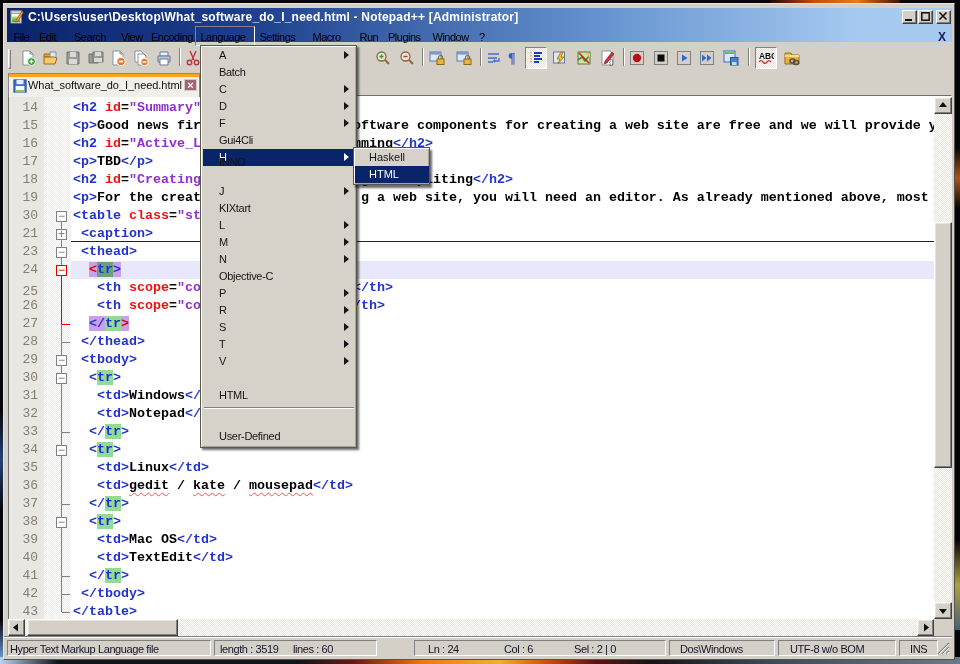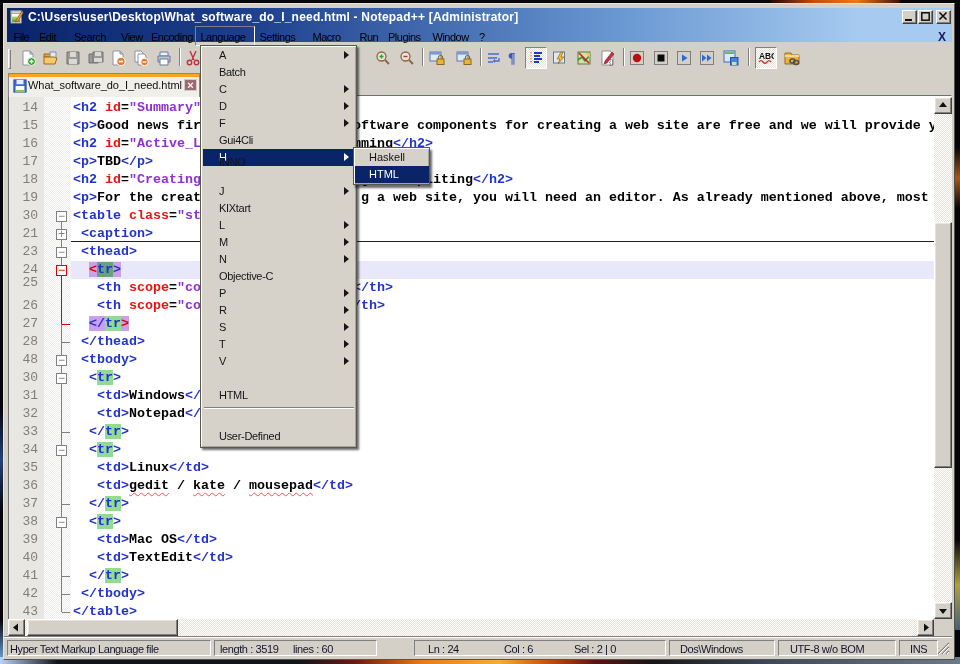--- a/index.html
+++ b/index.html
@@ -265,25 +265,25 @@
     <div class="nrow" style="top:2px">14</div>
     <div class="nrow" style="top:20px">15</div>
     <div class="nrow" style="top:38px">16</div>
     <div class="nrow" style="top:56px">17</div>
     <div class="nrow" style="top:74px">18</div>
     <div class="nrow" style="top:92px">19</div>
     <div class="nrow" style="top:110px">30</div>
     <div class="nrow" style="top:128px">21</div>
     <div class="nrow" style="top:146px">23</div>
     <div class="nrow" style="top:164px">24</div>
-    <div class="nrow" style="top:177px">25</div>
+    <div class="nrow" style="top:186px">25</div>
     <div class="nrow" style="top:200px">26</div>
     <div class="nrow" style="top:218px">27</div>
     <div class="nrow" style="top:236px">28</div>
-    <div class="nrow" style="top:254px">48</div>
+    <div class="nrow" style="top:254px">29</div>
     <div class="nrow" style="top:272px">30</div>
     <div class="nrow" style="top:290px">31</div>
     <div class="nrow" style="top:308px">32</div>
     <div class="nrow" style="top:326px">33</div>
     <div class="nrow" style="top:344px">34</div>
     <div class="nrow" style="top:362px">35</div>
     <div class="nrow" style="top:380px">36</div>
     <div class="nrow" style="top:398px">37</div>
     <div class="nrow" style="top:416px">38</div>
     <div class="nrow" style="top:434px">39</div>

